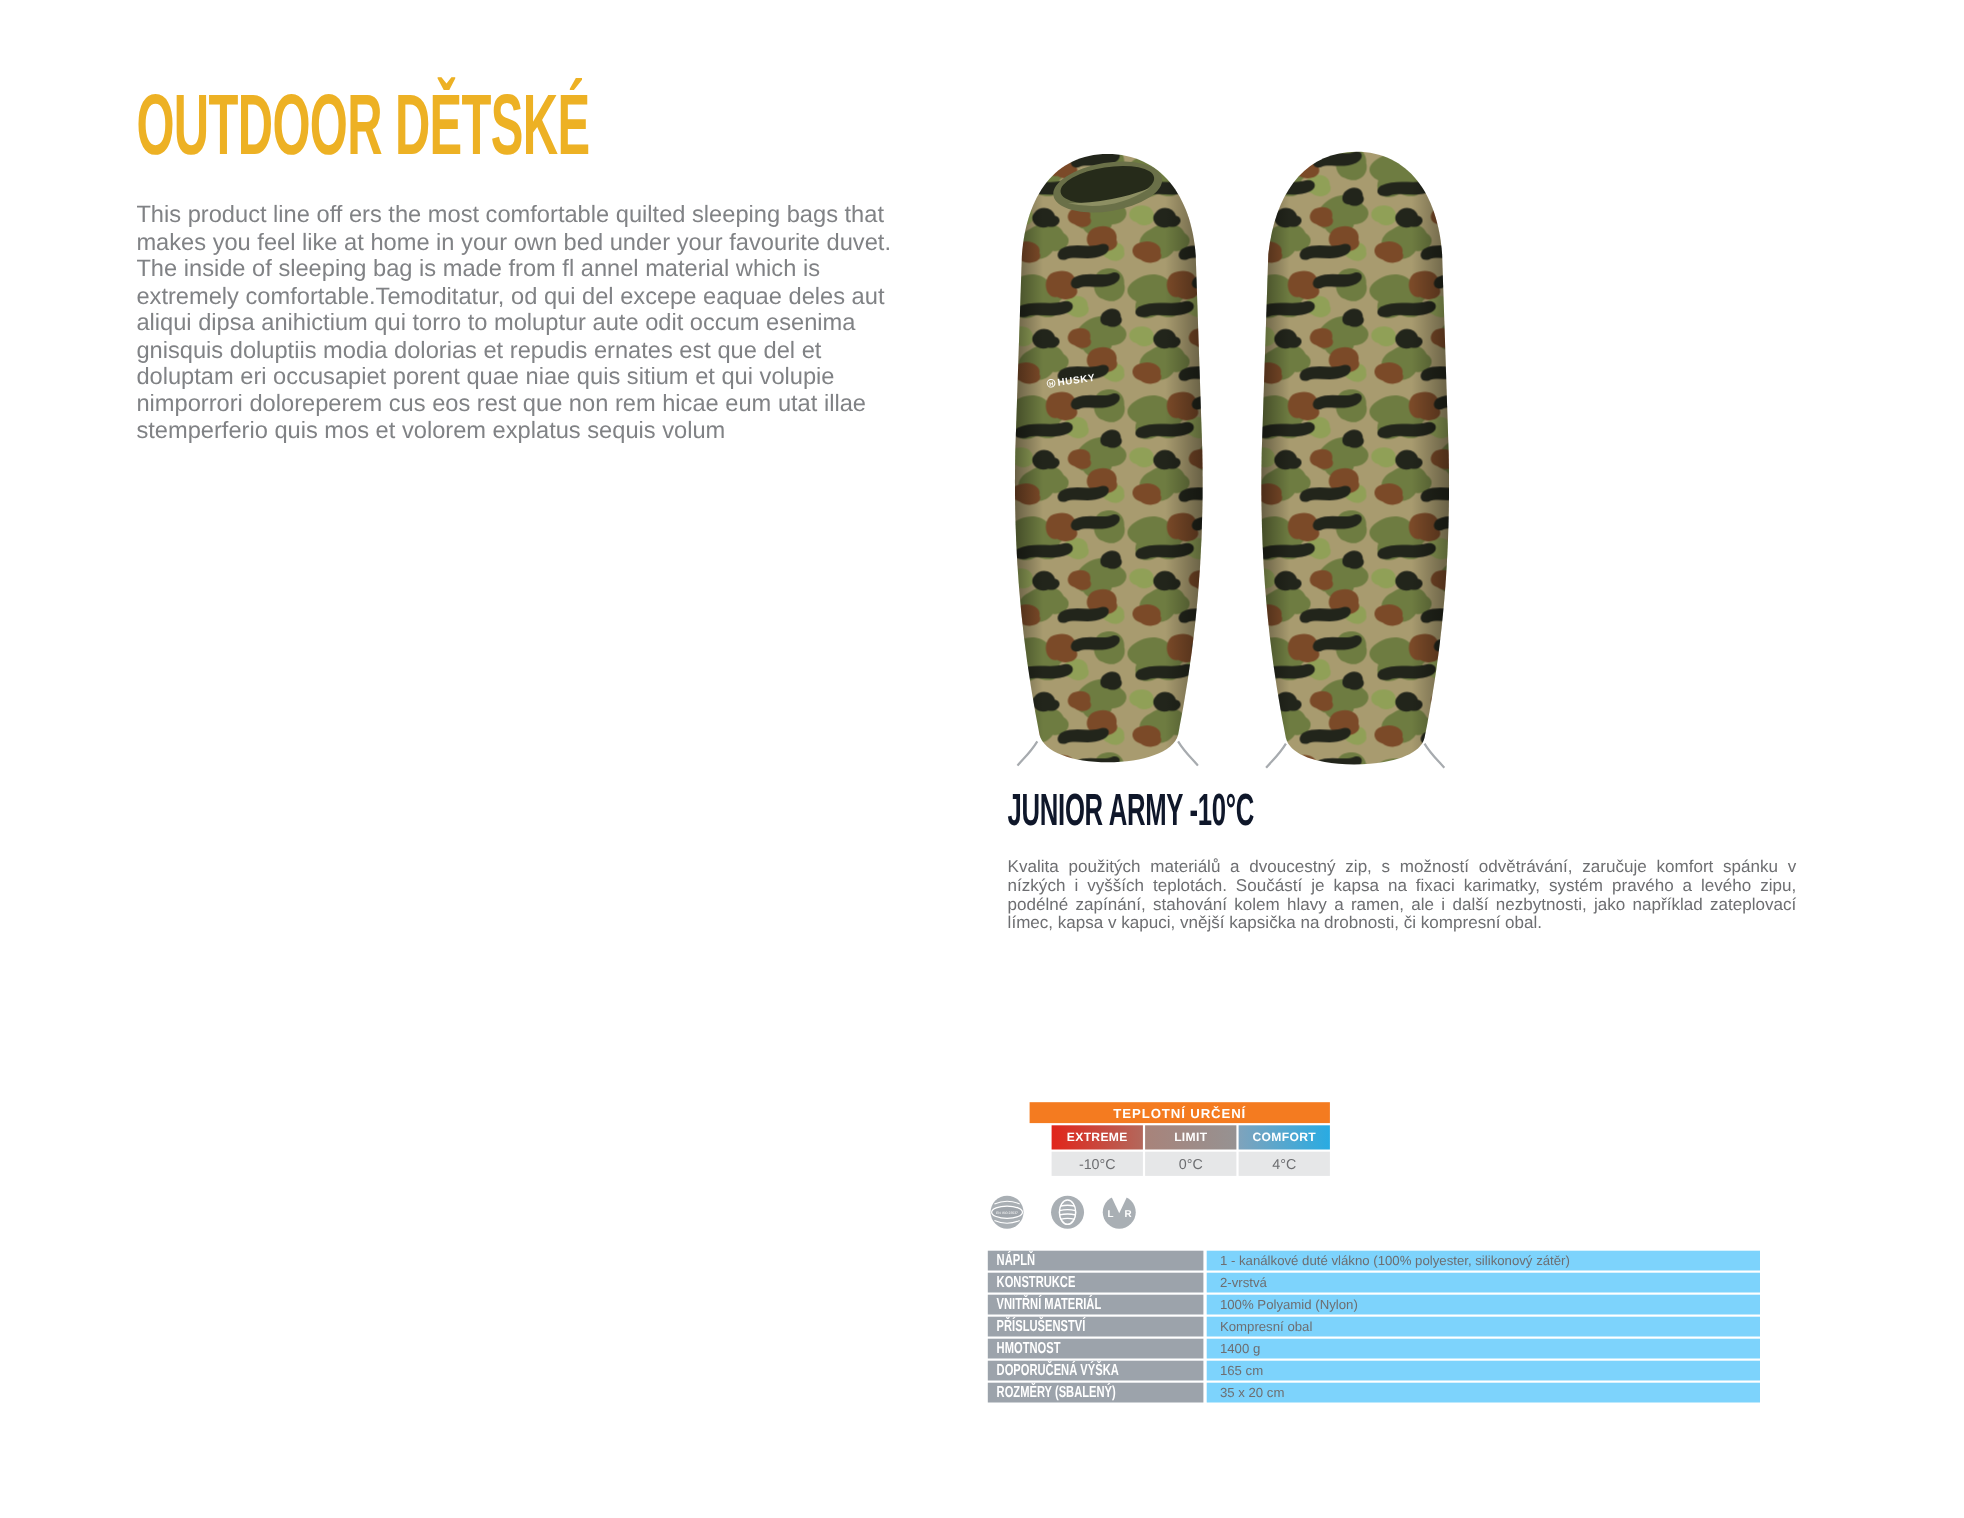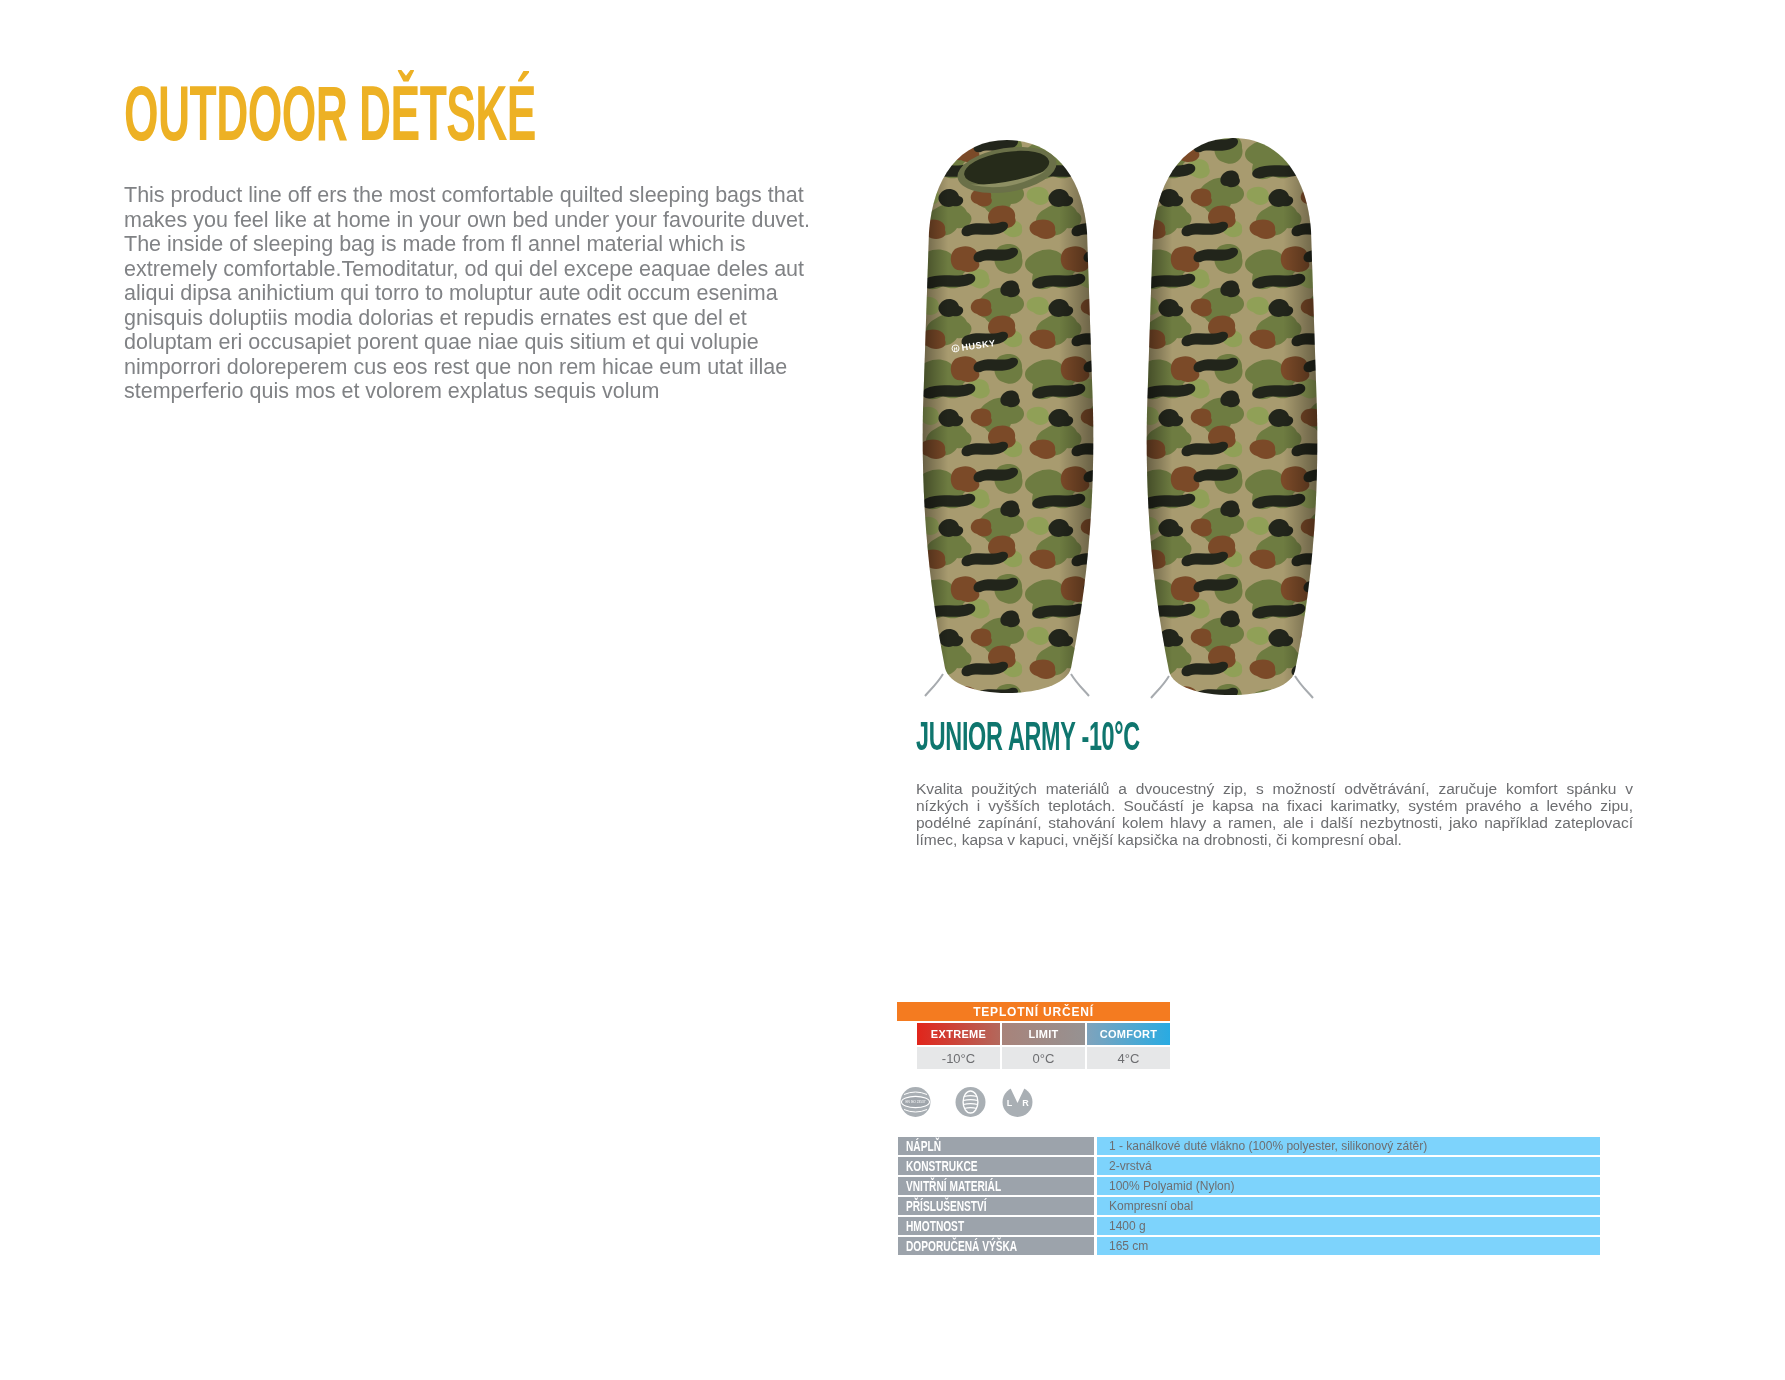--- a/index.html
+++ b/index.html
@@ -19,31 +19,31 @@
     position:absolute; left:124px; top:183px; width:714px;
     font-size:21.5px; line-height:24.5px; color:#808285;
   }
 
   
   .bags { position:absolute; left:915px; top:134px; width:406px; height:575px; }
 
   
   .product-name {
     position:absolute; left:916px; top:716px;
-    font-size:41px; font-weight:bold; line-height:1; color:#0f766e;
+    font-size:41px; font-weight:bold; line-height:1; color:#0f172a;
   }
   .product-name .cond { transform:scaleX(0.57); letter-spacing:-0.5px; }
   .product-desc {
     position:absolute; left:916px; top:780px; width:717px;
     font-size:15.5px; line-height:17px; color:#6D6E71;
     text-align:justify;
   }
 
   
-  .temp-table { position:absolute; left:897px; top:1002px; width:273px; }
+  .temp-table { position:absolute; left:936px; top:1002px; width:273px; }
   .temp-header {
     height:19px; background:#F47B20; color:#fff;
     display:flex; align-items:center; justify-content:center;
     font-size:12px; font-weight:bold; letter-spacing:0.8px;
   }
   .temp-row { display:flex; gap:2px; margin-top:2px; height:22px;margin-left:20px; }
   .temp-cell {
     flex:1; display:flex; align-items:center; justify-content:center;
   }
   .t-label { color:#fff; font-size:11px; font-weight:bold; letter-spacing:0.3px; }
@@ -221,15 +221,21 @@
           <span class="cond">HMOTNOST</span>
         </div>
       <div class="spec-value">1400 g</div>
     </div>
     <div class="spec-row">
       <div class="spec-label">
           <span class="cond">DOPORUČENÁ VÝŠKA</span>
         </div>
       <div class="spec-value">165 cm</div>
     </div>
+    <div class="spec-row">
+      <div class="spec-label">
+          <span class="cond">ROZMĚRY (SBALENÝ)</span>
+        </div>
+      <div class="spec-value">35 x 20 cm</div>
+    </div>
   </div>
 
 </div>
 
 </body></html>

